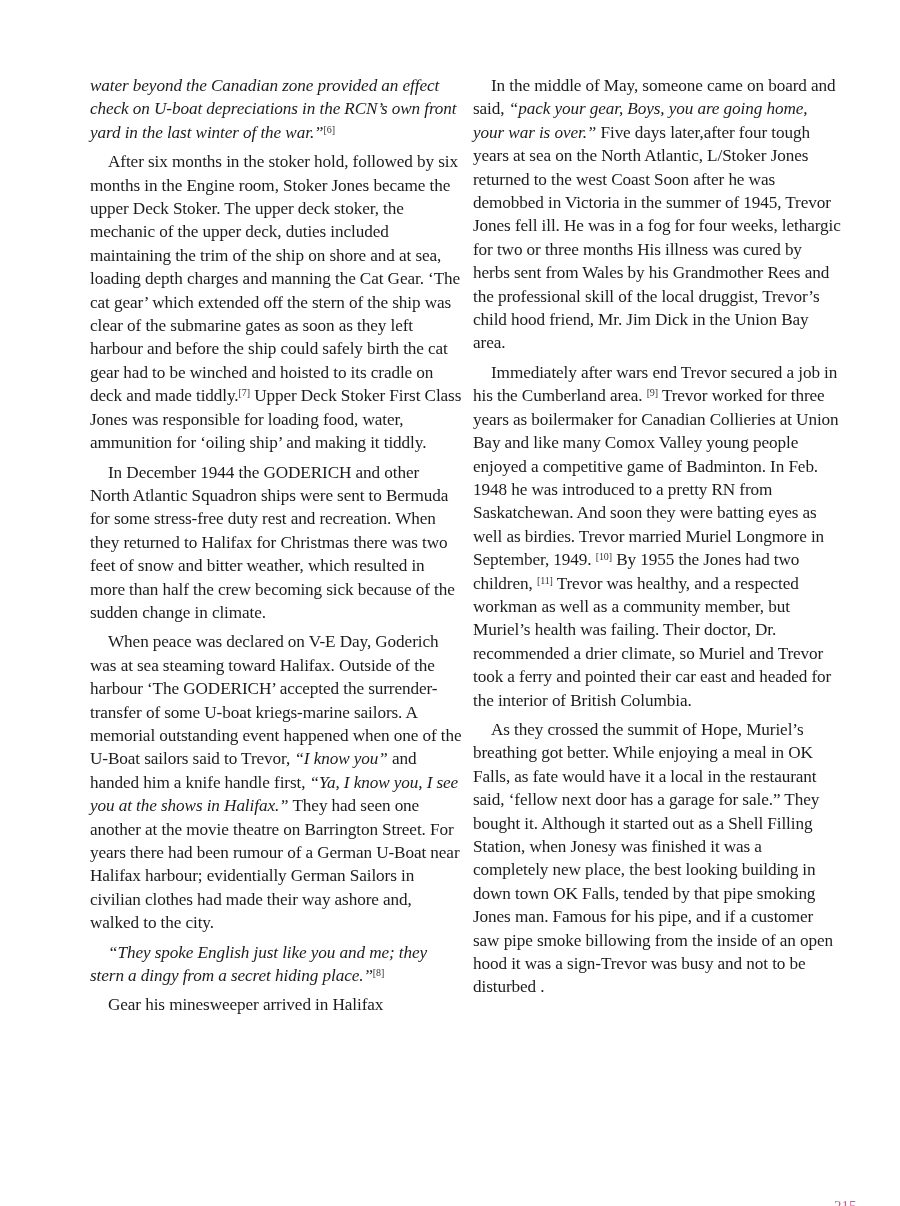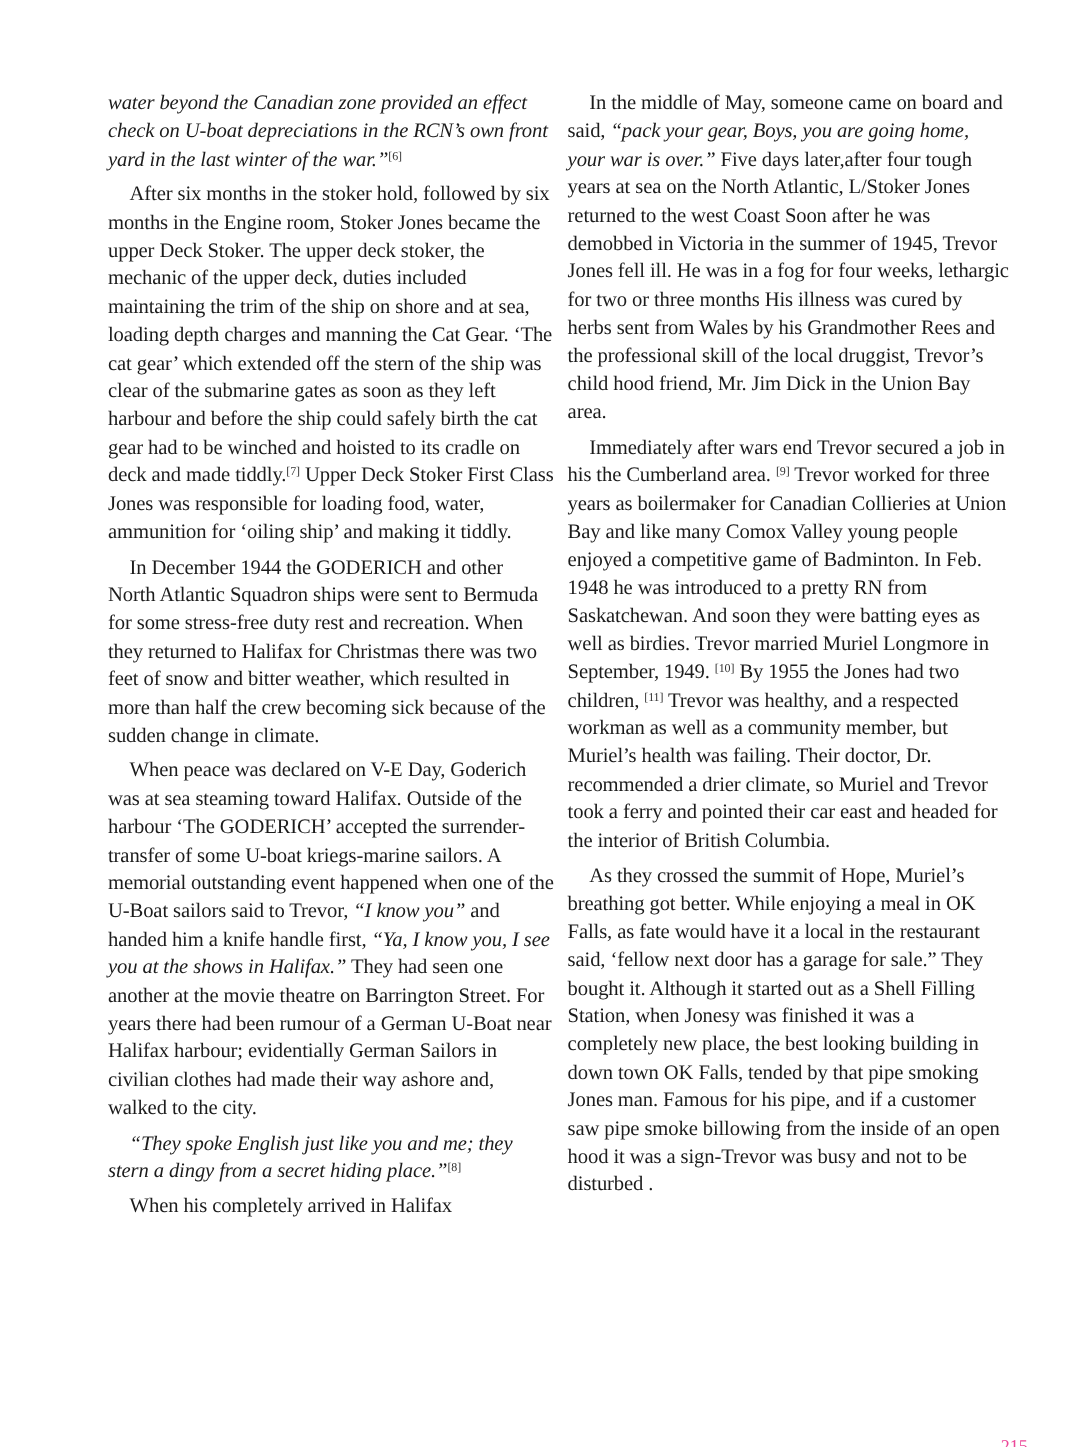--- a/index.html
+++ b/index.html
@@ -33,21 +33,21 @@
     <p class="noindent"><em>water beyond the Canadian zone provided an effect check on U-boat depreciations in the RCN’s own front yard in the last winter of the war.”</em><sup>[6]</sup></p>
 
     <p><span>After six months in the stoker hold, followed by six months in the Engine room, Stoker Jones became the upper Deck Stoker. The upper deck stoker, the mechanic of the upper deck, duties included maintaining the trim of the ship on shore and at sea, loading depth charges and manning the Cat Gear. ‘The cat gear’ which extended off the stern of the ship was clear of the submarine gates as soon as they left harbour and before the ship could safely birth the cat gear had to be winched and hoisted to its cradle on deck and made tiddly.</span><sup>[7]</sup><span> Upper Deck Stoker First Class Jones was responsible for loading food, water, ammunition for ‘oiling ship’ and making it tiddly.</span></p>
 
     <p><span>In December 1944 the GODERICH and other North Atlantic Squadron ships were sent to Bermuda for some stress-free duty rest and recreation. When they returned to Halifax for Christmas there was two feet of snow and bitter weather, which resulted in more than half the crew becoming sick because of the sudden change in climate.</span></p>
 
     <p><span>When peace was declared on V-E Day, Goderich was at sea steaming toward Halifax. Outside of the harbour ‘The GODERICH’ accepted the surrender- transfer of some U-boat kriegs-marine sailors. A memorial outstanding event happened when one of the U-Boat sailors said to Trevor, </span><em>“I know you”</em><span> and handed him a knife handle first, </span><em>“Ya, I know you, I see you at the shows in Halifax.”</em><span> They had seen one another at the movie theatre on Barrington Street. For years there had been rumour of a German U-Boat near Halifax harbour; evidentially German Sailors in civilian clothes had made their way ashore and, walked to the city.</span></p>
 
     <p><em>“They spoke English just like you and me; they stern a dingy from a secret hiding place.”</em><sup>[8]</sup></p>
 
-    <p class="tight"><span>When his completely arrived in Halifax</span></p>
+    <p class="tight"><span>Gear his minesweeper arrived in Halifax</span></p>
   </div>
 
   <div class="col right">
 
     <p><span>In the middle of May, someone came on board and said, </span><em>“pack your gear, Boys, you are going home, your war is over.”</em><span> Five days later,after four tough years at sea on the North Atlantic, L/Stoker Jones returned to the west Coast Soon after he was demobbed in Victoria in the summer of 1945, Trevor Jones fell ill. He was in a fog for four weeks, lethargic for two or three months His illness was cured by herbs sent from Wales by his Grandmother Rees and the professional skill of the local druggist, Trevor’s child hood friend, Mr. Jim Dick in the Union Bay area.</span></p>
 
     <p><span>Immediately after wars end Trevor secured a job in his the Cumberland area. </span><sup>[9]</sup><span> Trevor worked for three years as boilermaker for Canadian Collieries at Union Bay and like many Comox Valley young people enjoyed a competitive game of Badminton. In Feb. 1948 he was introduced to a pretty RN from Saskatchewan. And soon they were batting eyes as well as birdies. Trevor married Muriel Longmore in September, 1949. </span><sup>[10]</sup><span> By 1955 the Jones had two children, </span><sup>[11]</sup><span> Trevor was healthy, and a respected workman as well as a community member, but Muriel’s health was failing. Their doctor, Dr. recommended a drier climate, so Muriel and Trevor took a ferry and pointed their car east and headed for the interior of British Columbia.</span></p>
 
     <p class="tight"><span>As they crossed the summit of Hope, Muriel’s breathing got better. While enjoying a meal in OK Falls, as fate would have it a local in the restaurant said, ‘fellow next door has a garage for sale.” They bought it. Although it started out as a Shell Filling Station, when Jonesy was finished it was a completely new place, the best looking building in down town OK Falls, tended by that pipe smoking Jones man. Famous for his pipe, and if a customer saw pipe smoke billowing from the inside of an open hood it was a sign-Trevor was busy and not to be disturbed .</span></p>
   </div>

